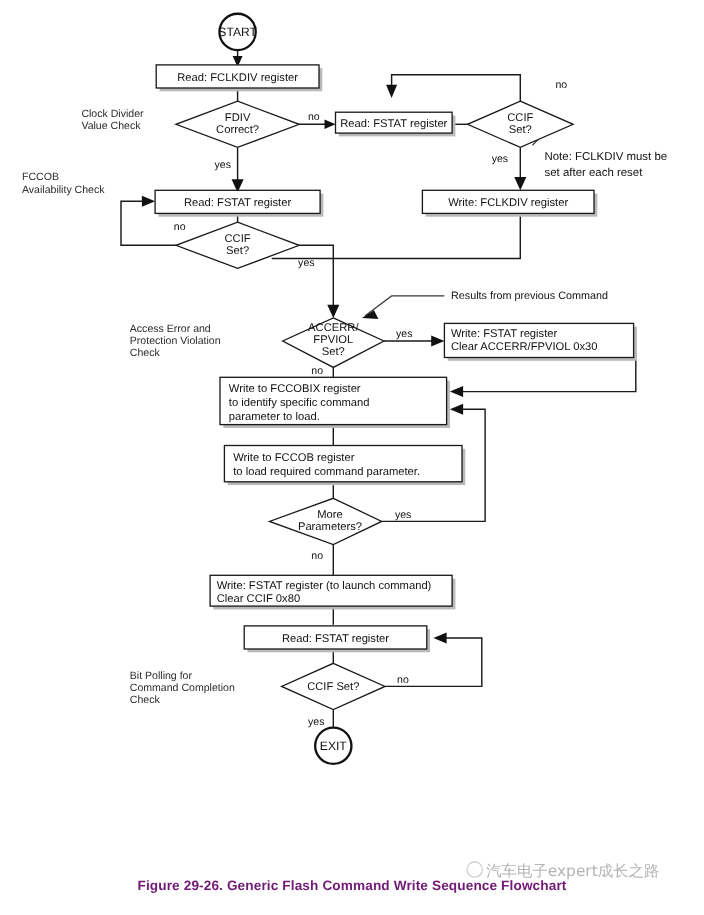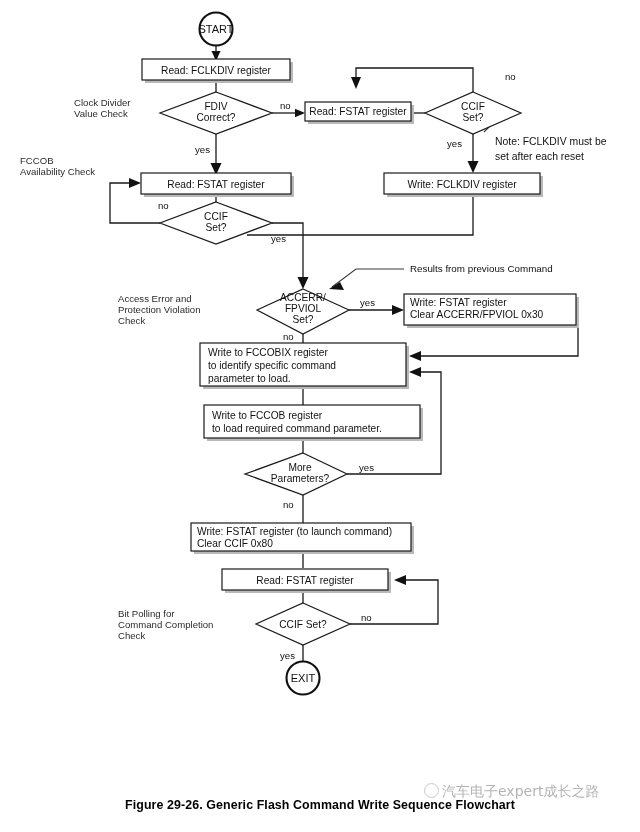--- a/index.html
+++ b/index.html
@@ -85,21 +85,21 @@
   }
   .caption {
     position: absolute;
     left: 0;
     top: 798px;
     width: 640px;
     text-align: center;
     font-size: 12.4px;
     font-weight: bold;
     font-family: "Liberation Sans", sans-serif;
-    color: #000000;
+    color: #701a75;
     letter-spacing: 0.1px;
   }
   .watermark {
     position: absolute;
     left: 424px;
     top: 783px;
     font-size: 14px;
     font-family: "DejaVu Sans", sans-serif;
     color: #b4b4b4;
     white-space: nowrap;

